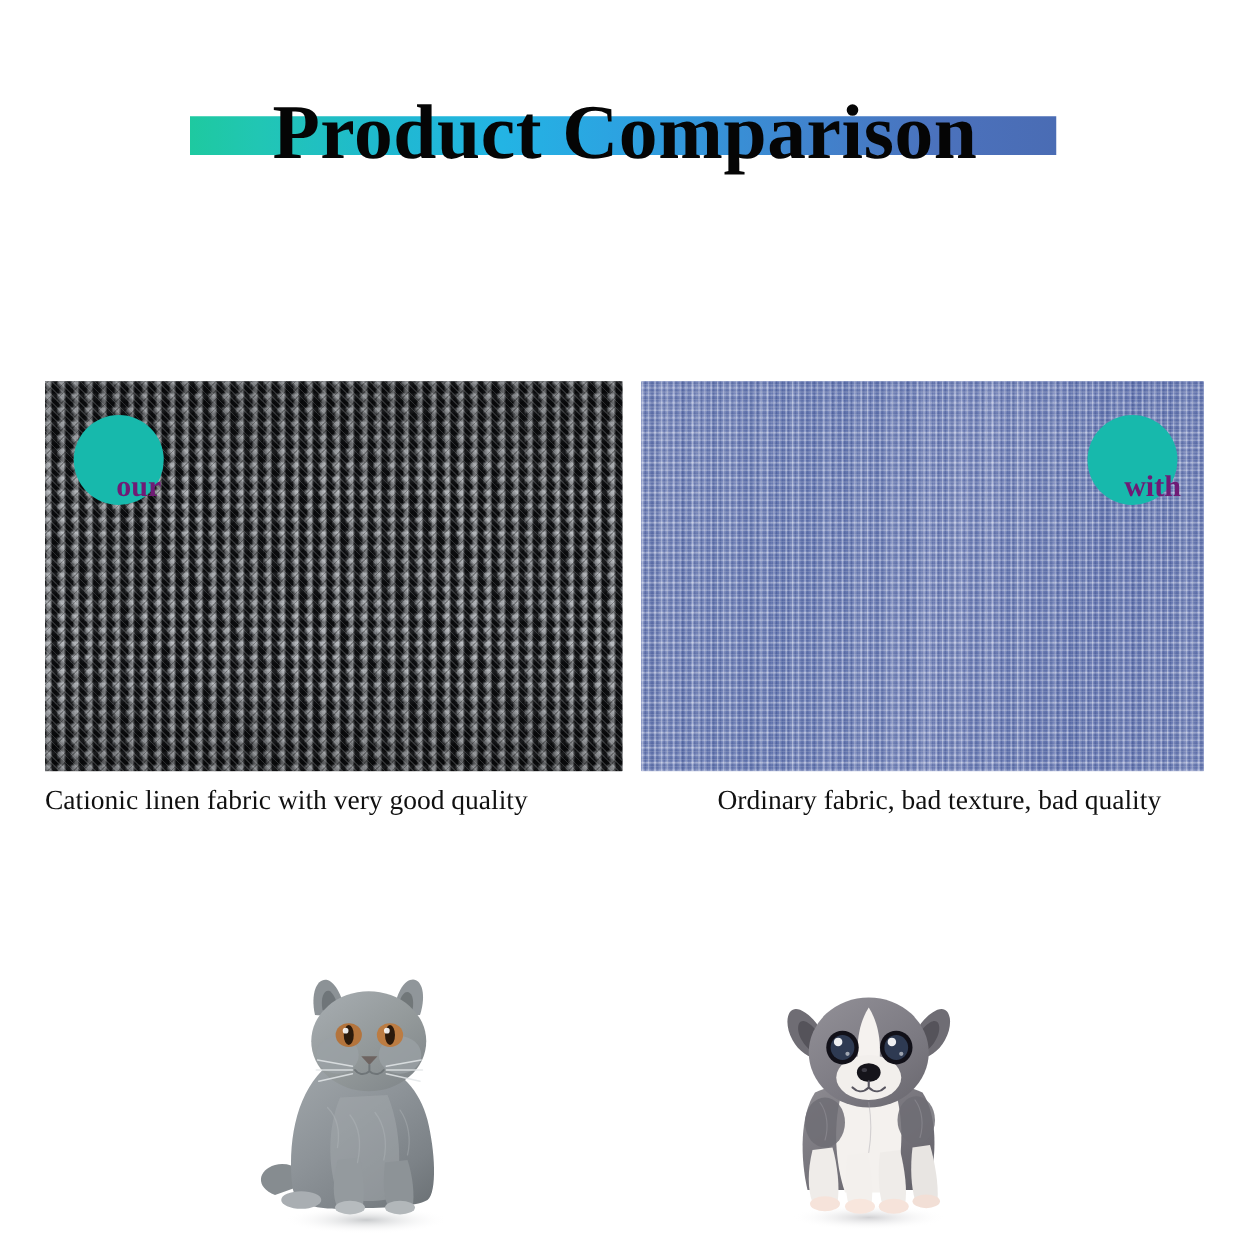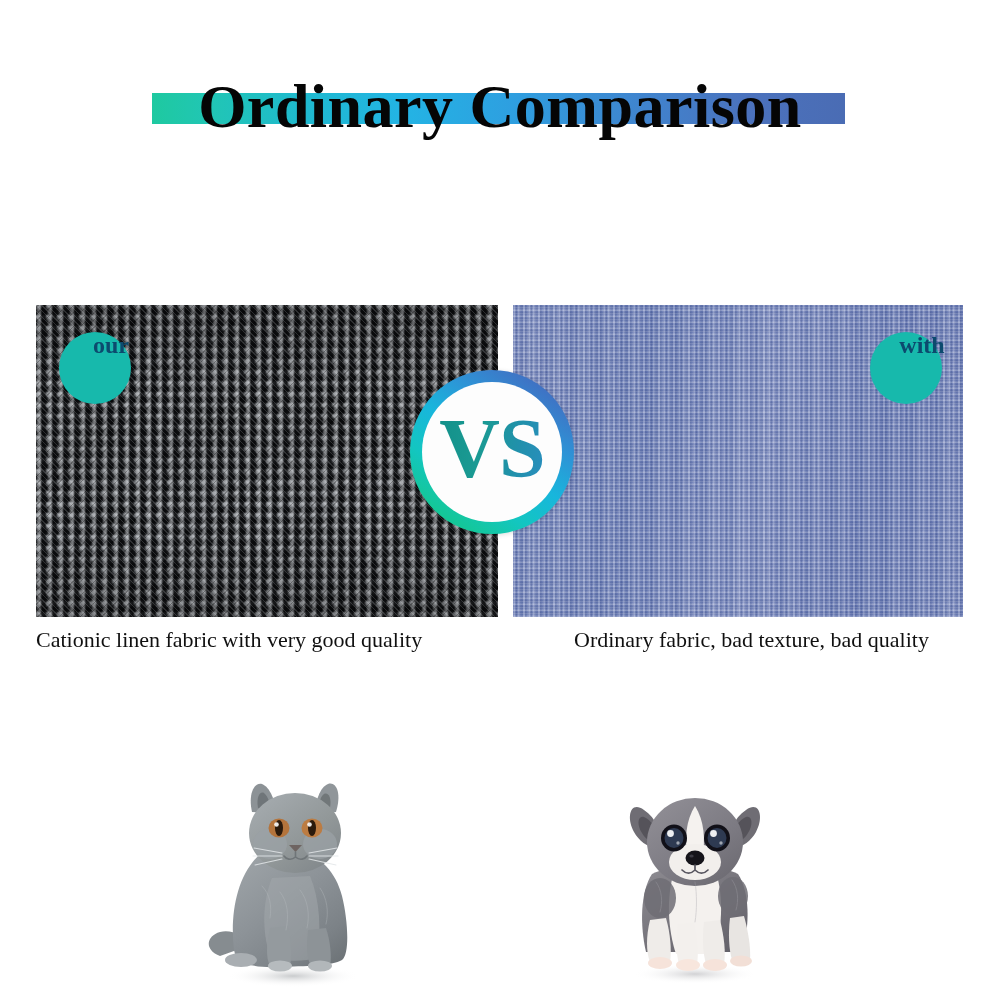--- a/index.html
+++ b/index.html
@@ -155,26 +155,26 @@
         rgba(0,0,0,0.00) 1px,
         rgba(0,0,0,0.00) 3px);
   }
 
   
   .badge {
     position:absolute;
     width:72px; height:72px;
     border-radius:50%;
     background:#17b9ac;
-    color:#0c4a6e;
+    color:#701a75;
     font-family:"Liberation Serif", "DejaVu Serif", serif;
     font-weight:700;
     font-size:24px;
     display:flex;
-    align-items:flex-start;
+    align-items:flex-end;
     justify-content:center;
     z-index:4;
     padding-left:32px;
   }
   #badge-our   { left:59px;  top:332px; }
   #badge-other { left:870px; top:332px; }
 
   
   #vs-medallion {
     position:absolute;
@@ -245,21 +245,21 @@
   #pet-cat   { left:196px; top:20px;  width:190px; height:230px; }
   #pet-dog   { left:600px; top:30px;  width:190px; height:215px; }
 </style>
 </head>
 <body>
 
 <div id="page">
 
   <div id="title-block">
     <div id="title-gradient-bar"></div>
-    <div id="title-text">Ordinary Comparison</div>
+    <div id="title-text">Product Comparison</div>
   </div>
 
   <div id="comparison-row">
 
     <div class="fabric-panel" id="panel-our">
       <div class="weave-dark"></div>
     </div>
 
     <div class="fabric-panel" id="panel-other">
       <div class="weave-blue"></div>
@@ -267,25 +267,20 @@
   </div>
 
   <div class="badge" id="badge-our">
     <span>our</span>
   </div>
 
   <div class="badge" id="badge-other">
     <span>with</span>
   </div>
 
-  <div id="vs-medallion">
-    <div id="vs-inner">
-      <span id="vs-text">VS</span>
-    </div>
-  </div>
 
   <div id="captions">
     <div class="caption" id="caption-our">Cationic linen fabric with very good quality</div>
     <div class="caption" id="caption-other">Ordinary fabric, bad texture, bad quality</div>
   </div>
 
   <div id="pets-row">
 
     <svg class="pet-figure" id="pet-cat" viewBox="0 0 190 230">
       <defs>

